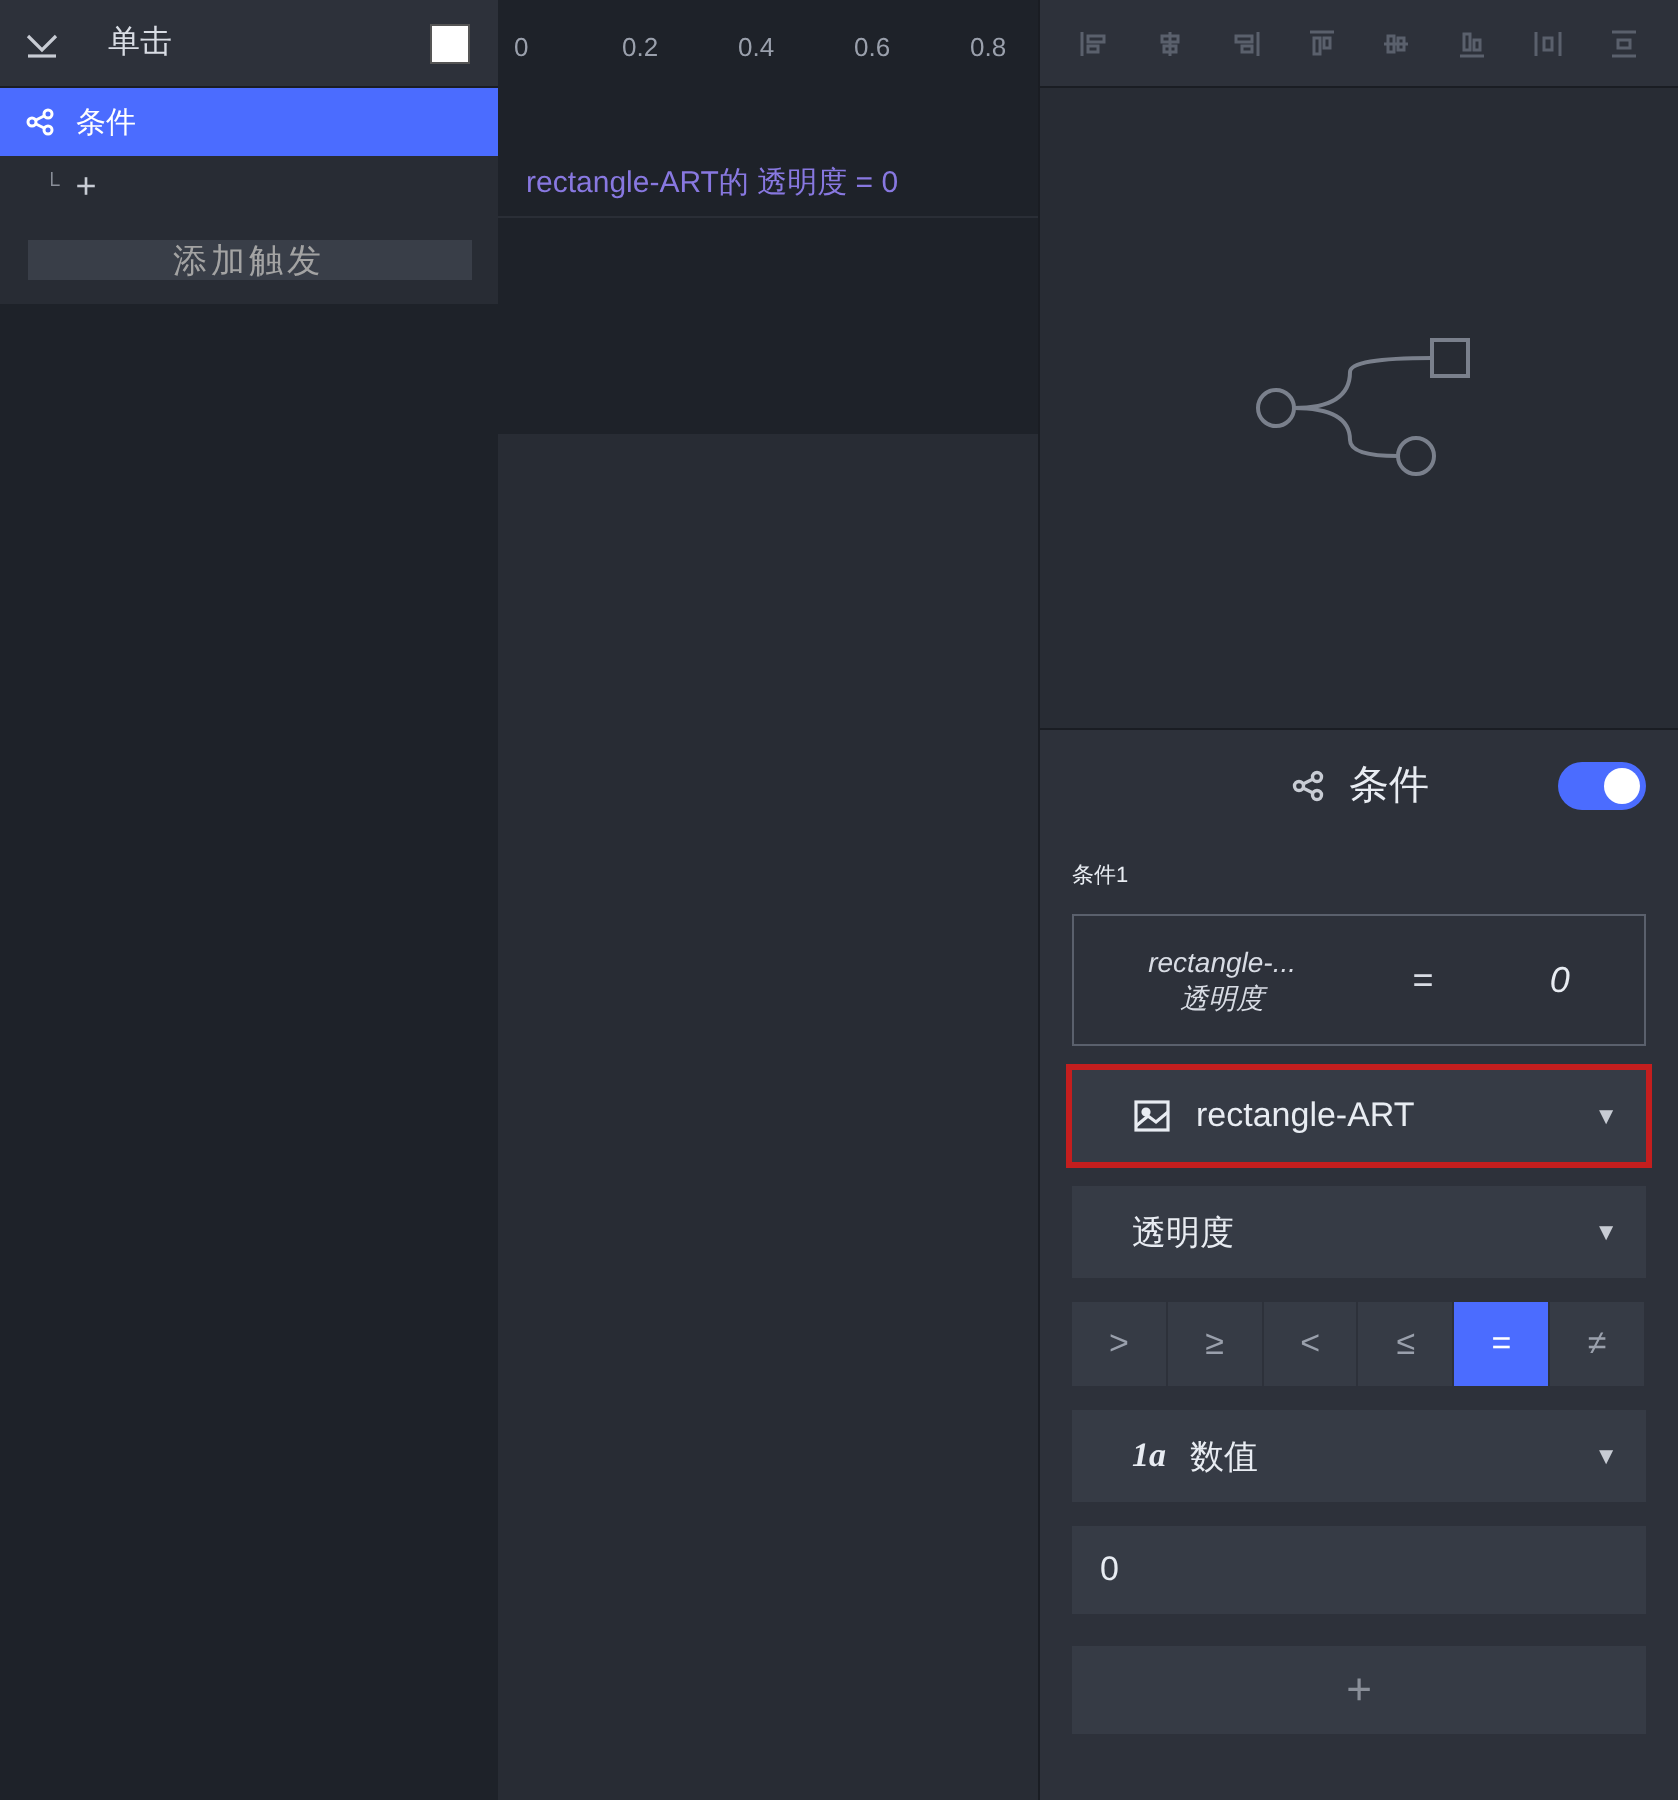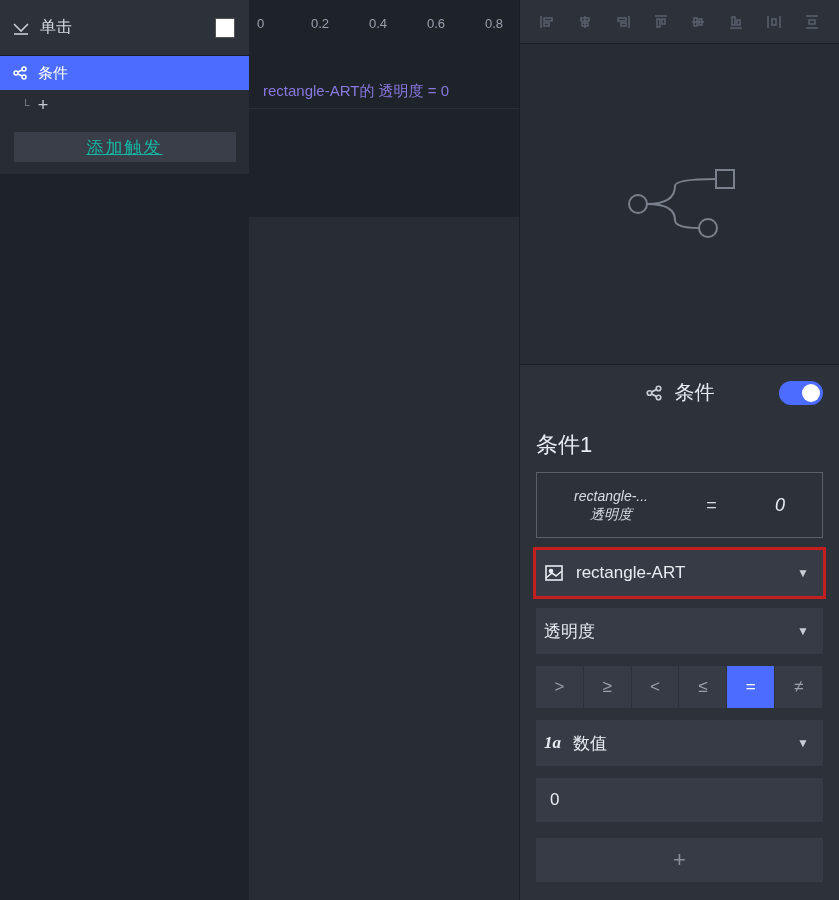--- a/index.html
+++ b/index.html
@@ -1,52 +1,52 @@
 <!DOCTYPE html>
 <html><head>
 <meta charset="utf-8">
 <style>
 * { margin: 0; padding: 0; box-sizing: border-box; font-family: -apple-system, "Segoe UI", sans-serif; }
 body { width: 839px; height: 900px; background: #1e2229; color: #c8ccd4; display: flex; overflow: hidden; }
 
 
 .left-panel { width: 249px; background: #282c34; display: flex; flex-direction: column; }
-.trigger-header { height: 56px; display: flex; align-items: center; padding: 0 12px; background: #2d313a; gap: 10px; border-bottom: 1px solid #1a1d23; position: relative; }
+.trigger-header { height: 44px; display: flex; align-items: center; padding: 0 12px; background: #2d313a; gap: 24px; border-bottom: 1px solid #1a1d23; position: relative; }
 .trigger-header .label { font-size: 16px; color: #d8dce4; }
 .color-swatch { position: absolute; right: 14px; width: 20px; height: 20px; background: #fff; border: 1px solid #555; }
 .condition-item { height: 34px; background: #4b6cff; display: flex; align-items: center; padding: 0 12px; gap: 10px; color: #fff; font-size: 15px; }
 .add-line { height: 30px; display: flex; align-items: center; padding-left: 22px; gap: 8px; color: #8a8f99; font-size: 11px; }
 .add-line .plus { font-size: 18px; color: #c8ccd4; }
 .btn-wrap { padding: 12px; display: flex; justify-content: center; }
-.add-trigger-btn { width: 222px; height: 30px; background: #393e48; color: #14b8a6; font-size: 17px; letter-spacing: 2px; border: none; cursor: pointer; display: flex; align-items: center; justify-content: center; text-decoration: underline; }
+.add-trigger-btn { width: 222px; height: 20px; background: #393e48; color: #a3a3a3; font-size: 17px; letter-spacing: 2px; border: none; cursor: pointer; display: flex; align-items: center; justify-content: center; }
 
 
 .mid-panel { flex: 1; background: #1e2229; display: flex; flex-direction: column; min-width: 0; }
 .ruler { height: 44px; display: flex; align-items: flex-start; padding-top: 16px; color: #9aa0ac; font-size: 13px; position: relative; }
 .ruler span { position: absolute; }
 .formula-bar { height: 34px; padding: 0 14px; display: flex; align-items: center; color: #8878e0; font-size: 15px; border-bottom: 1px solid #2a2e36; margin-top: 31px; }
 .canvas-area { flex: 1; background: #282c34; margin: 108px 0 0 0; }
 
 
 .right-panel { width: 320px; background: #2d313a; display: flex; flex-direction: column; border-left: 1px solid #1a1d23; position: relative; }
 .align-bar { height: 44px; display: flex; align-items: center; justify-content: space-around; padding: 0 8px; color: #5a606c; border-bottom: 1px solid #1a1d23; }
 .align-bar .ico { width: 20px; height: 20px; display: flex; align-items: center; justify-content: center; }
 .flow-area { height: 320px; background: #282c34; display: flex; align-items: center; justify-content: center; }
 .flow-svg { width: 120px; height: 80px; stroke: #7a808c; fill: none; stroke-width: 2; }
 .section-header { height: 56px; display: flex; align-items: center; justify-content: center; gap: 12px; font-size: 20px; color: #e8ecf2; position: relative; border-top: 1px solid #1a1d23; }
 .section-header .share-ico { width: 18px; height: 18px; }
 .toggle { position: absolute; right: 16px; width: 44px; height: 24px; background: #4b6cff; border-radius: 12px; }
 .toggle::after { content: ""; position: absolute; right: 3px; top: 3px; width: 18px; height: 18px; background: #fff; border-radius: 50%; }
 .cond-body { padding: 10px 16px 16px 16px; display: flex; flex-direction: column; gap: 12px; }
-.cond-title { font-size: 22px; color: #e8ecf2; }
+.cond-title { font-size: 11px; color: #e8ecf2; }
 .expr-box { border: 1px solid #5a606c; height: 66px; display: flex; align-items: center; justify-content: space-around; padding: 0 8px; }
 .expr-box .col { text-align: center; font-size: 14px; color: #d8dce4; line-height: 1.3; font-style: italic; }
 .expr-box .eq { font-size: 18px; color: #d8dce4; }
 .expr-box .val { font-size: 18px; font-style: italic; color: #e8ecf2; }
-.dd { background: #363b45; height: 46px; display: flex; align-items: center; padding: 0 8px; gap: 12px; font-size: 17px; color: #e8ecf2; position: relative; cursor: pointer; }
+.dd { background: #363b45; height: 46px; display: flex; align-items: center; padding: 0 30px; gap: 12px; font-size: 17px; color: #e8ecf2; position: relative; cursor: pointer; }
 .dd .chev { position: absolute; right: 14px; font-size: 12px; color: #c8ccd4; }
 .dd.highlighted { outline: 3px solid #c41e1e; outline-offset: 0; }
 .dd .prefix-italic { font-style: italic; font-weight: bold; font-family: Georgia, serif; }
 .op-row { display: flex; gap: 0; height: 42px; }
 .op-row .op { flex: 1; background: #363b45; display: flex; align-items: center; justify-content: center; font-size: 17px; color: #9aa0ac; cursor: pointer; margin-right: 1px; }
 .op-row .op.active { background: #4b6cff; color: #fff; }
 .value-input { background: #363b45; height: 44px; border: none; padding: 0 14px; font-size: 17px; color: #e8ecf2; width: 100%; }
 .add-bar { height: 44px; background: #363b45; display: flex; align-items: center; justify-content: center; color: #8a8f99; font-size: 22px; margin: 0 16px; }
 
 

